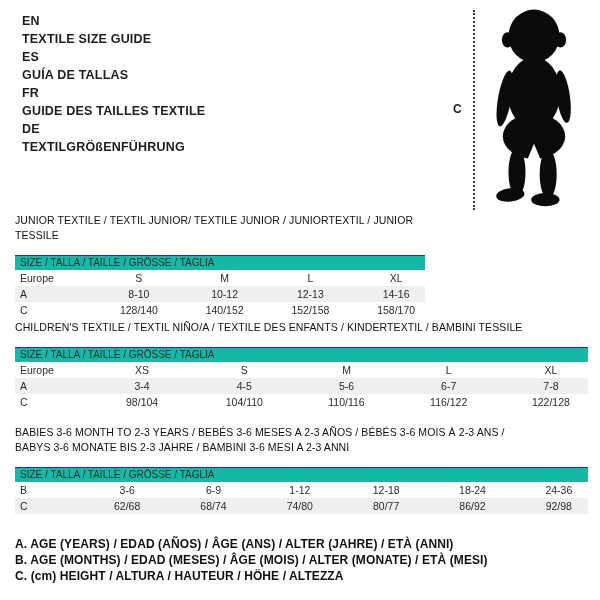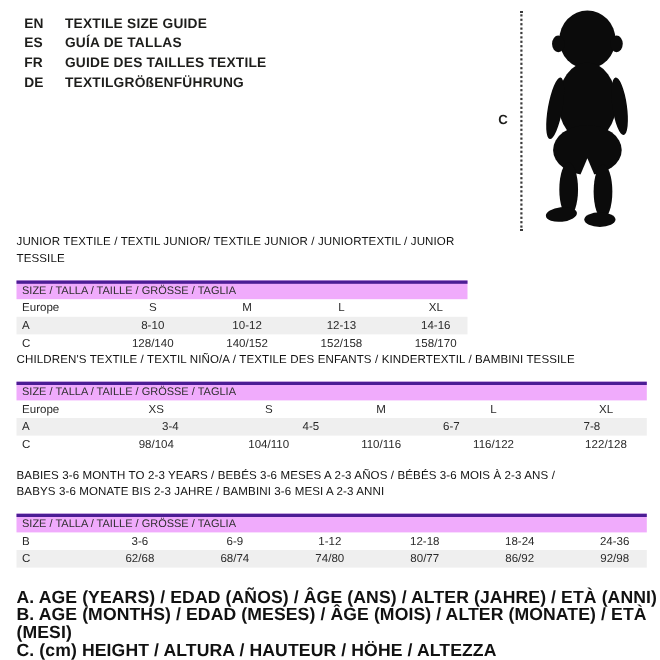--- a/index.html
+++ b/index.html
@@ -3,50 +3,50 @@
 <meta charset="utf-8">
 <style>
   html,body { margin:0; padding:0; background:#fff; }
   .page {
     position:relative; width:600px; height:600px; background:#ffffff;
     font-family:"Liberation Sans", sans-serif; color:#1d1d1b; overflow:hidden;
   }
 
   
   .languages { position:absolute; left:22px; top:12px; }
-  .lang-row { display:flex; font-weight:bold; font-size:12.5px; line-height:18px; letter-spacing:0.2px; }
+  .lang-row { display:flex; font-weight:bold; font-size:12.5px; line-height:18px; letter-spacing:0.2px;flex-direction:column; }
   .lang-code { width:37px; flex:0 0 auto; }
 
   
   .measure-line { position:absolute; left:473px; top:10px; height:200px; width:0; border-left:2px dotted #3a3a3a; }
   .measure-label { position:absolute; left:453px; top:102px; font-weight:bold; font-size:12px; }
   .baby-svg { position:absolute; left:482px; top:6px; width:104px; height:202px; }
 
   
   .section { position:absolute; left:15px; }
   .sec1 { top:213px; width:410px; }
   .sec2 { top:320px; width:573px; }
   .sec3 { top:425px; width:573px; }
   .section-title { font-weight:normal; font-size:10.5px; line-height:15px; letter-spacing:0.1px; color:#111; }
 
   .size-table { margin-top:12px; }
   .table-head {
-    background:#f0abfc; border-top:3px solid #4c1d95;
+    background:#14b8a6; border-top:1px solid #4c1d95;
     height:14px; line-height:14px; font-size:10px; padding-left:5px; color:#2e2e2e;
   }
   .trow { display:flex; height:16px; line-height:16px; font-size:10.5px; color:#2a2a2a;gap:28px; }
   .trow.alt { background:#efefef; }
   .cell { flex:1; text-align:center; }
   .cell.first { flex:0 0 auto; text-align:left; padding-left:5px; }
   .sec1 .cell.first { width:62px; }
   .sec2 .cell.first { width:57px; }
   .sec3 .cell.first { width:50px; }
 
   
-  .legend { position:absolute; left:15px; top:536px; font-weight:bold; font-size:16px; line-height:16px; letter-spacing:0.1px; color:#111; }
+  .legend { position:absolute; left:15px; top:536px; font-weight:bold; font-size:12px; line-height:16px; letter-spacing:0.1px; color:#111; }
 </style>
 </head>
 <body>
 
 <div class="page">
 
   <div class="languages">
     <div class="lang-row">
       <span class="lang-code">EN</span>
       <span>TEXTILE SIZE GUIDE</span>
@@ -121,20 +121,21 @@
         <div class="cell">XS</div>
         <div class="cell">S</div>
         <div class="cell">M</div>
         <div class="cell">L</div>
         <div class="cell">XL</div>
       </div>
       <div class="trow alt">
         <div class="cell first">A</div>
         <div class="cell">3-4</div>
         <div class="cell">4-5</div>
+        <div class="cell">5-6</div>
         <div class="cell">6-7</div>
         <div class="cell">7-8</div>
       </div>
       <div class="trow">
         <div class="cell first">C</div>
         <div class="cell">98/104</div>
         <div class="cell">104/110</div>
         <div class="cell">110/116</div>
         <div class="cell">116/122</div>
         <div class="cell">122/128</div>

